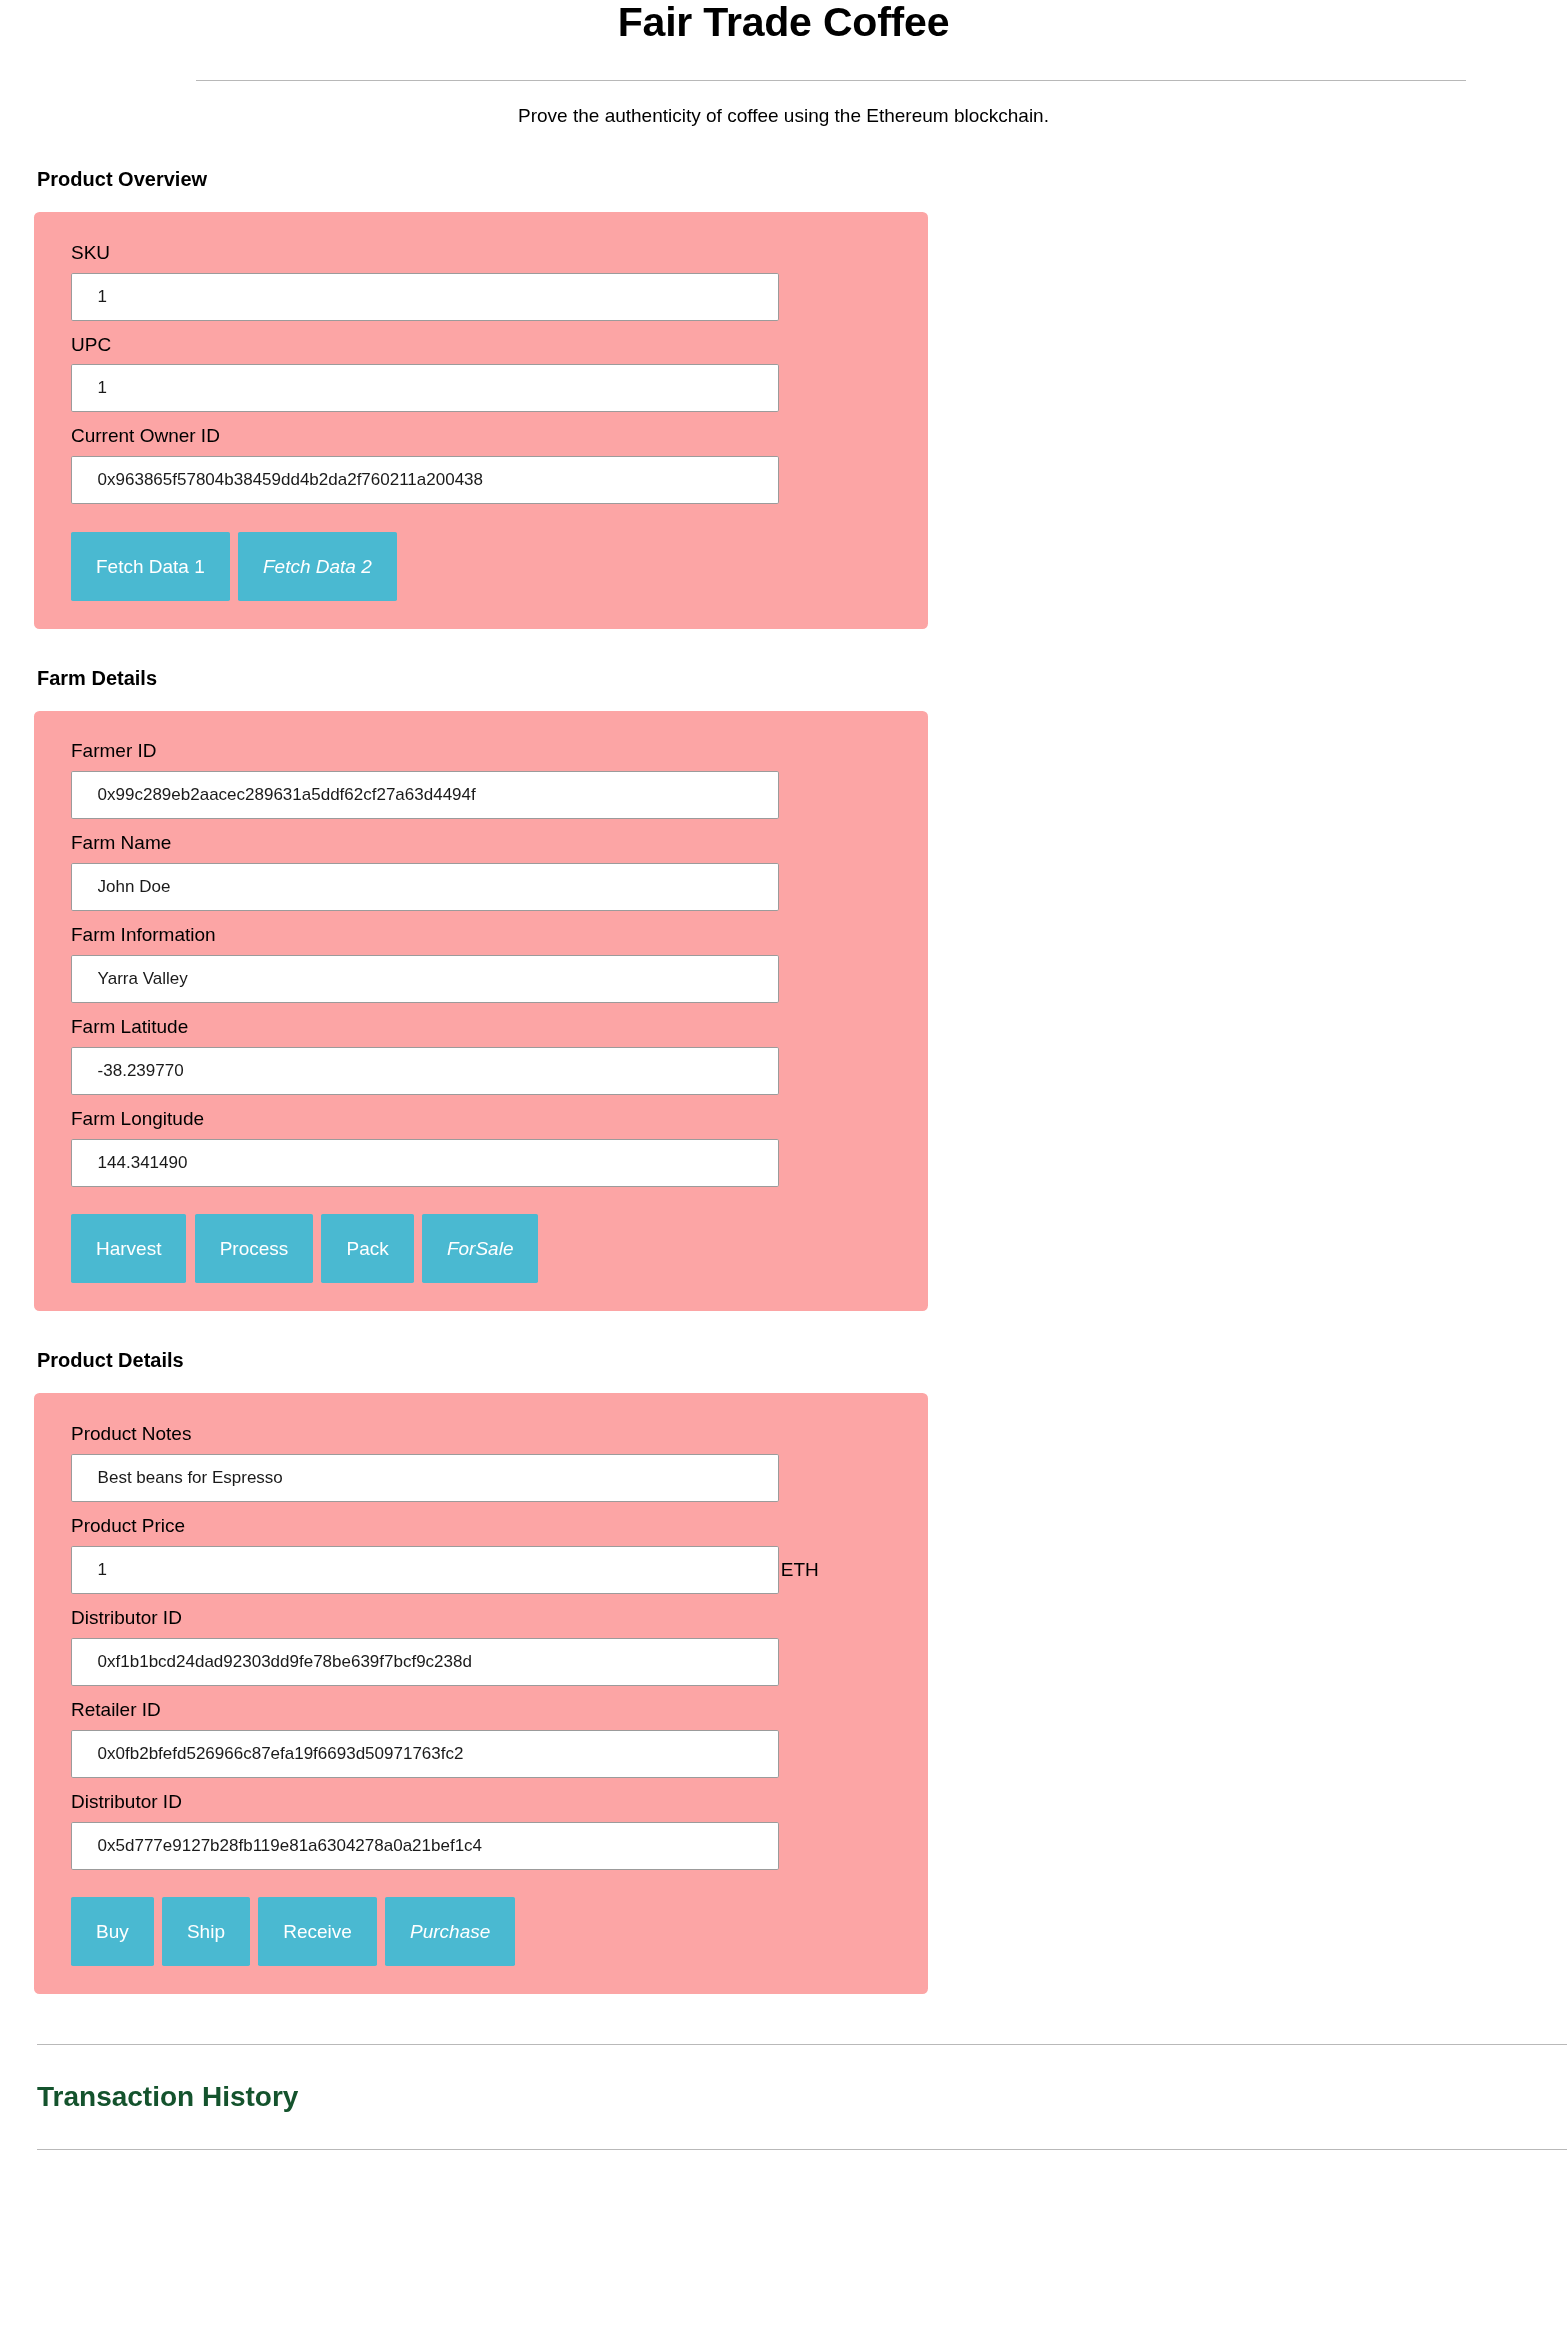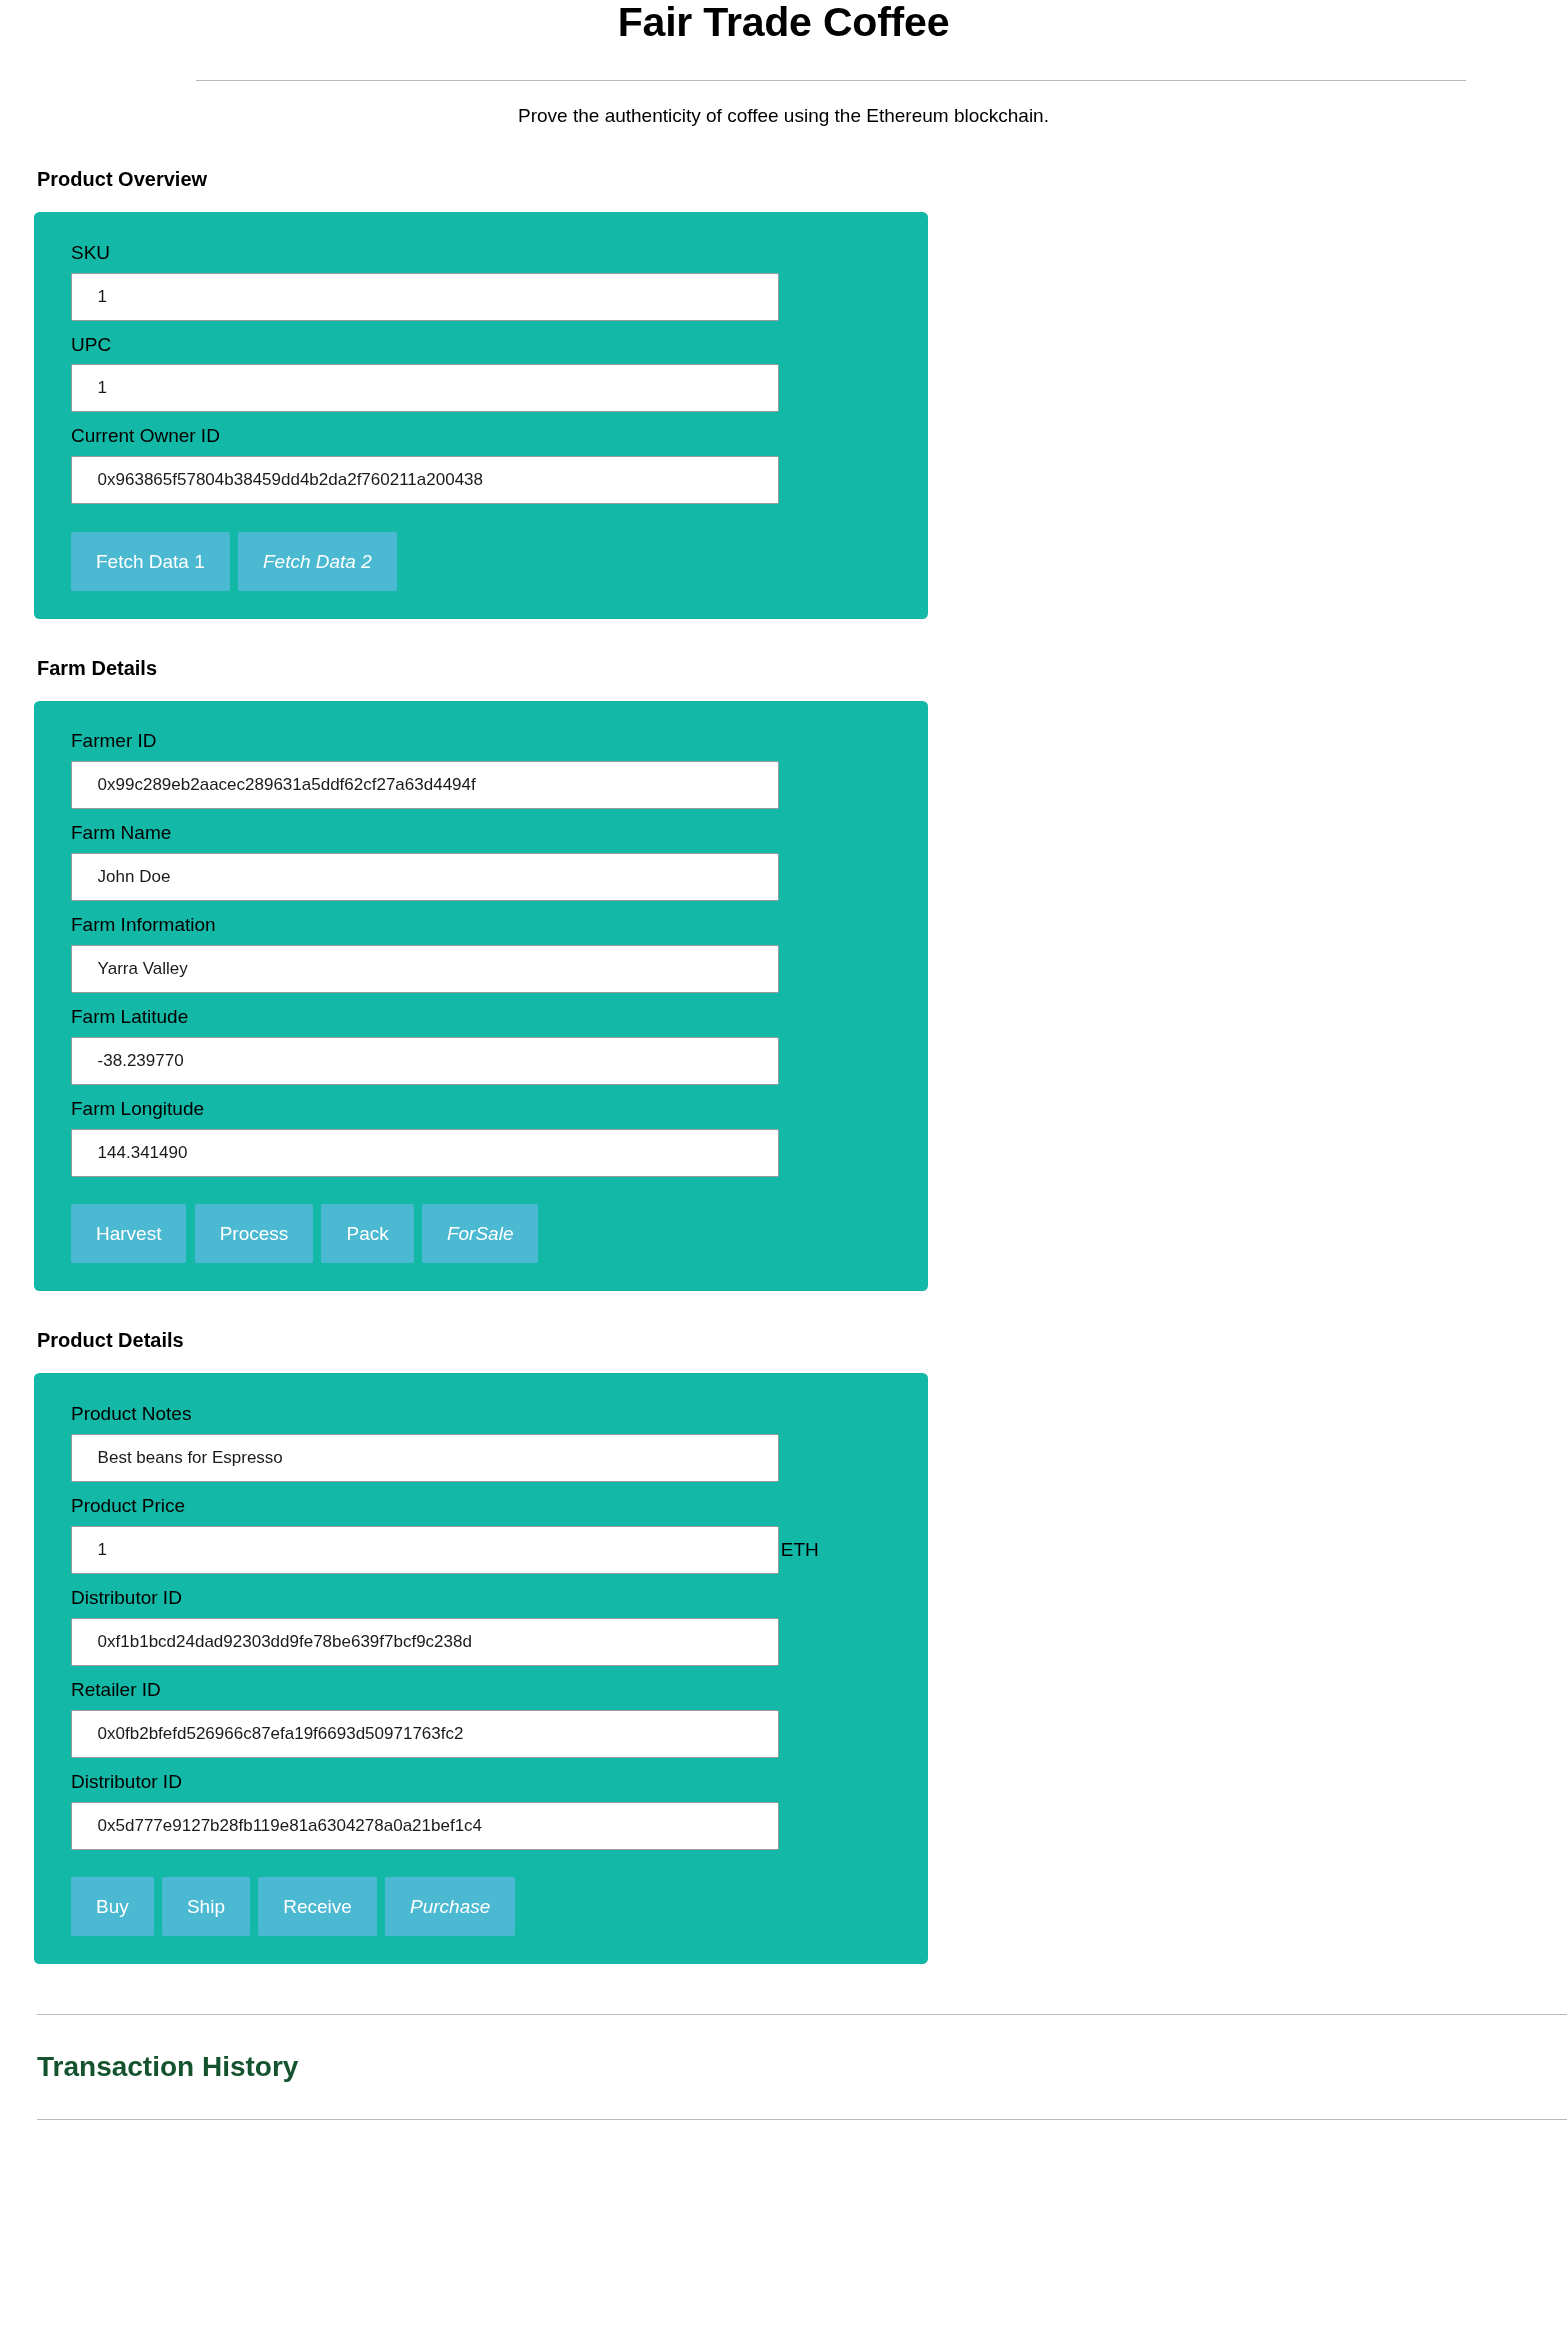--- a/index.html
+++ b/index.html
@@ -59,21 +59,21 @@
     margin: 0;
     padding-left: 37px;
     line-height: 1.2;
   }
   #sec-overview-heading { margin-top: 40px; }
   #sec-farm-heading     { margin-top: 37px; }
   #sec-product-heading  { margin-top: 37px; }
 
   
   .card {
-    background: #14b8a6;
+    background: #fca5a5;
     border-radius: 5.5px;
     margin: 21px 0 0 34px;
     width: 894px;
     box-sizing: border-box;
     padding: 26.5px 37px 28px 37px;
   }
 
   .field {
     margin: 0;
   }
@@ -122,21 +122,21 @@
     align-items: flex-start;
   }
   .btn {
     background: #4ab9d1;
     border: none;
     border-radius: 1.8px;
     color: #ffffff;
     font-family: "Liberation Sans", sans-serif;
     font-size: 19px;
     line-height: 1;
-    height: 59px;
+    height: 69px;
     padding: 0 25px;
     margin-right: 8.2px;
     cursor: pointer;
     display: inline-flex;
     align-items: center;
     justify-content: center;
     white-space: nowrap;
   }
   .btn:last-child { margin-right: 16px; font-style: italic; }
 

